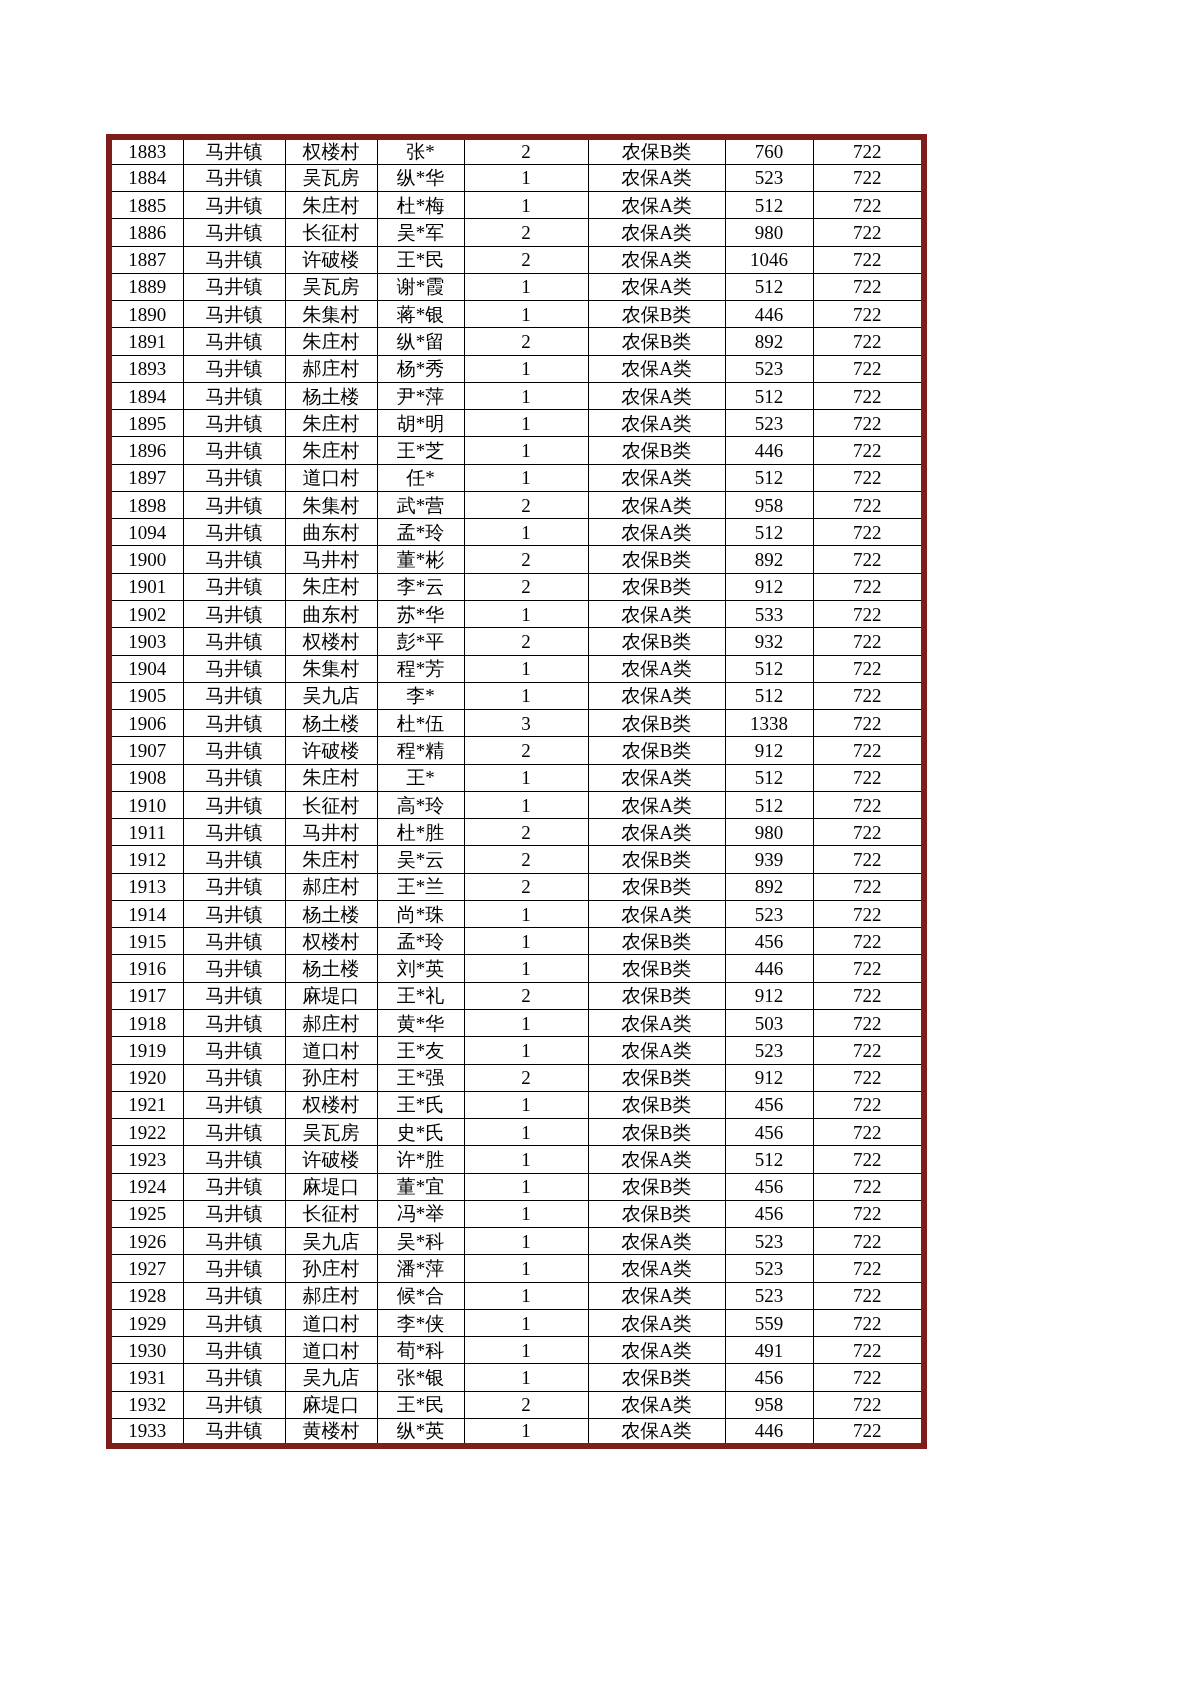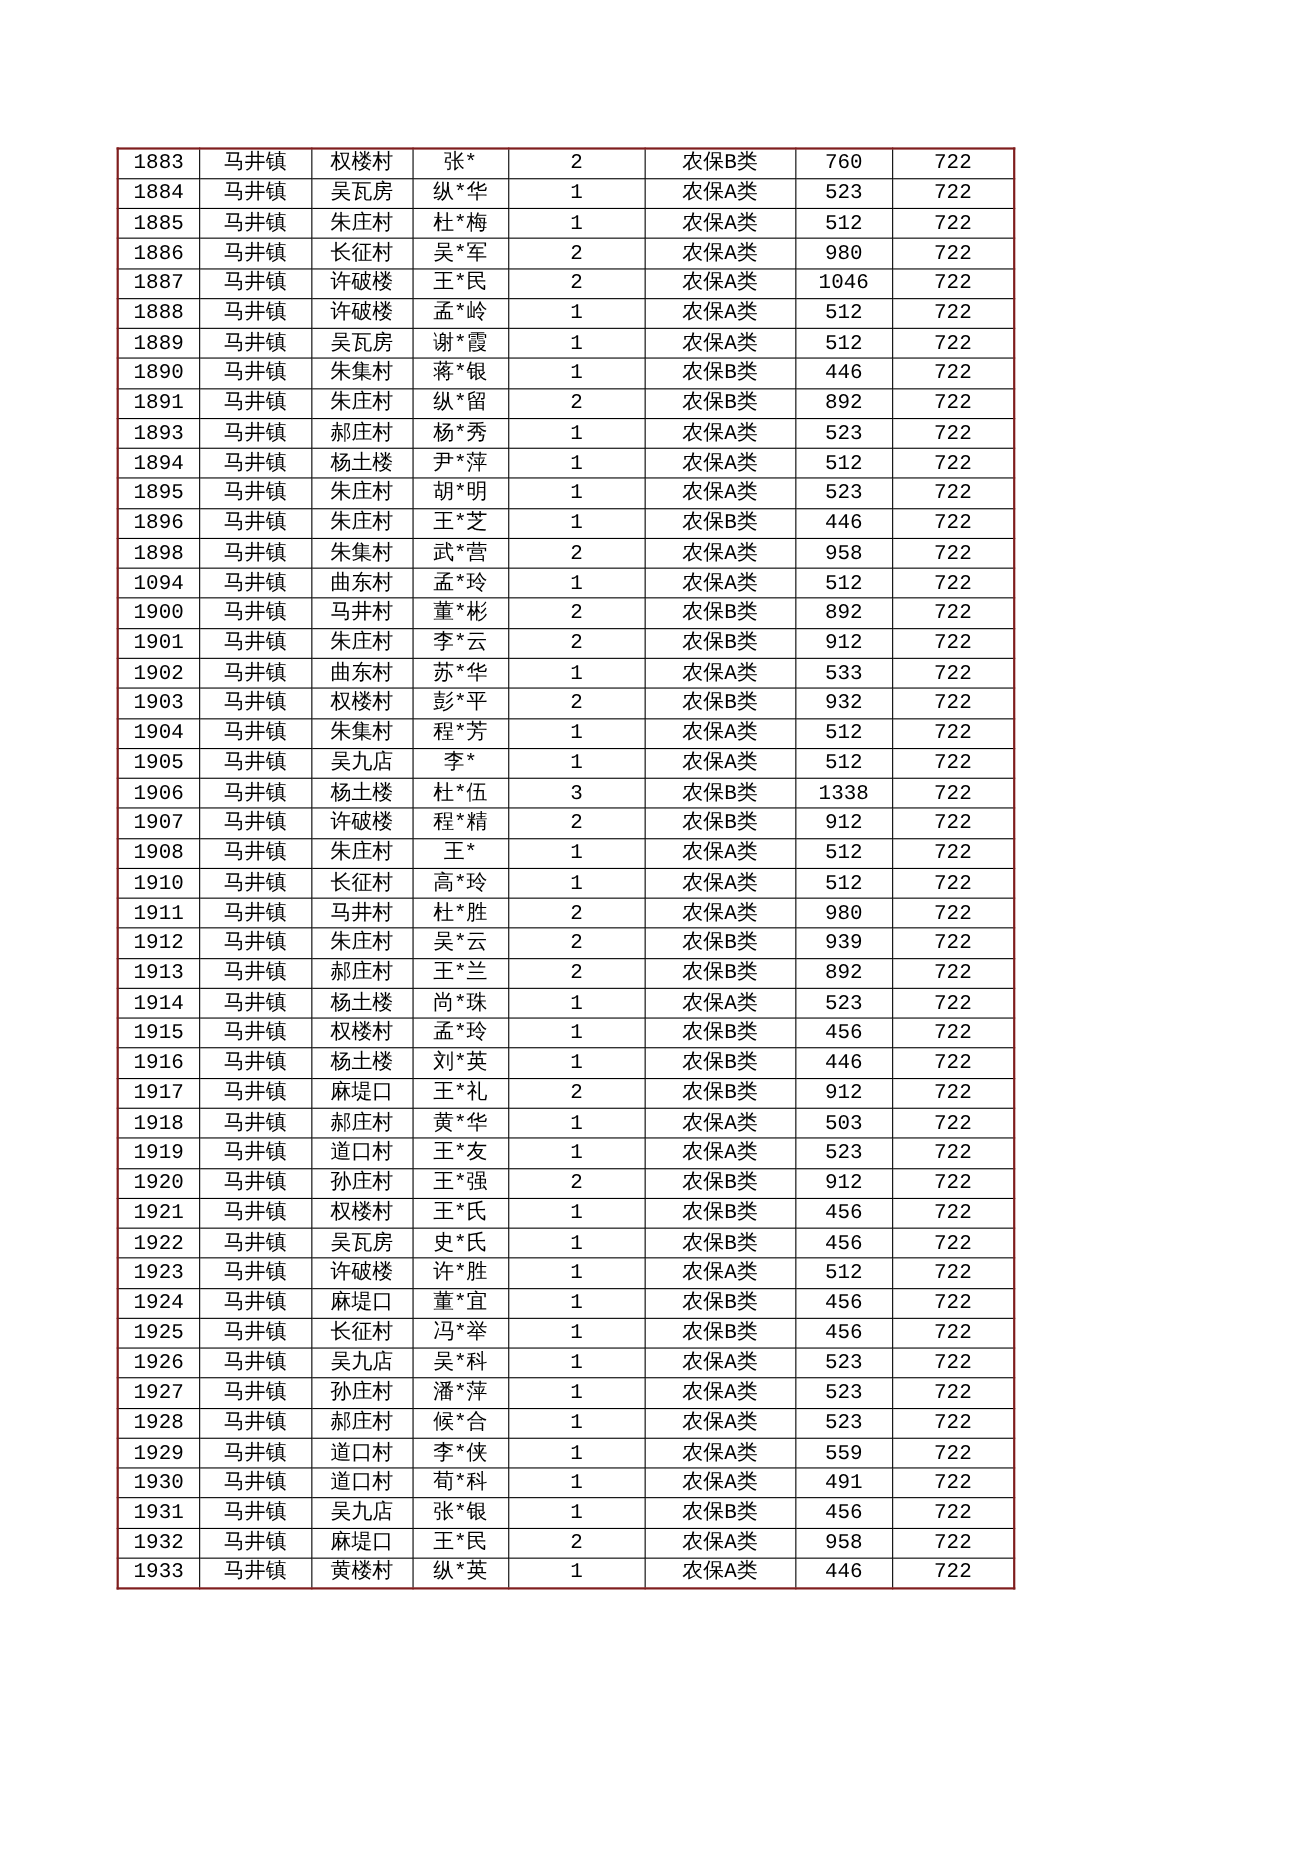--- a/index.html
+++ b/index.html
@@ -15,22 +15,21 @@
     background: #ffffff;
     overflow: hidden;
   }
   table.records {
     position: absolute;
     left: 106px;
     top: 134px;
     width: 815px;
     border-collapse: collapse;
     table-layout: fixed;
-    border: 2px solid #7f1d1d;
-    font-family: Liberation Mono, monospace;
+    border: 6px solid #7f1d1d;
   }
   table.records td {
     border: 1.5px solid #000000;
     height: 27.28px;
     padding: 0;
     text-align: center;
     vertical-align: middle;
     font-size: 19px;
     line-height: 1;
     color: #000000;
@@ -98,30 +97,20 @@
           <td>1887</td>
           <td>马井镇</td>
           <td>许破楼</td>
           <td>王*民</td>
           <td>2</td>
           <td>农保A类</td>
           <td>1046</td>
           <td>722</td>
         </tr>
         <tr>
-          <td>1888</td>
-          <td>马井镇</td>
-          <td>许破楼</td>
-          <td>孟*岭</td>
-          <td>1</td>
-          <td>农保A类</td>
-          <td>512</td>
-          <td>722</td>
-        </tr>
-        <tr>
           <td>1889</td>
           <td>马井镇</td>
           <td>吴瓦房</td>
           <td>谢*霞</td>
           <td>1</td>
           <td>农保A类</td>
           <td>512</td>
           <td>722</td>
         </tr>
         <tr>
@@ -175,20 +164,30 @@
           <td>722</td>
         </tr>
         <tr>
           <td>1896</td>
           <td>马井镇</td>
           <td>朱庄村</td>
           <td>王*芝</td>
           <td>1</td>
           <td>农保B类</td>
           <td>446</td>
+          <td>722</td>
+        </tr>
+        <tr>
+          <td>1897</td>
+          <td>马井镇</td>
+          <td>道口村</td>
+          <td>任*</td>
+          <td>1</td>
+          <td>农保A类</td>
+          <td>512</td>
           <td>722</td>
         </tr>
         <tr>
           <td>1898</td>
           <td>马井镇</td>
           <td>朱集村</td>
           <td>武*营</td>
           <td>2</td>
           <td>农保A类</td>
           <td>958</td>

